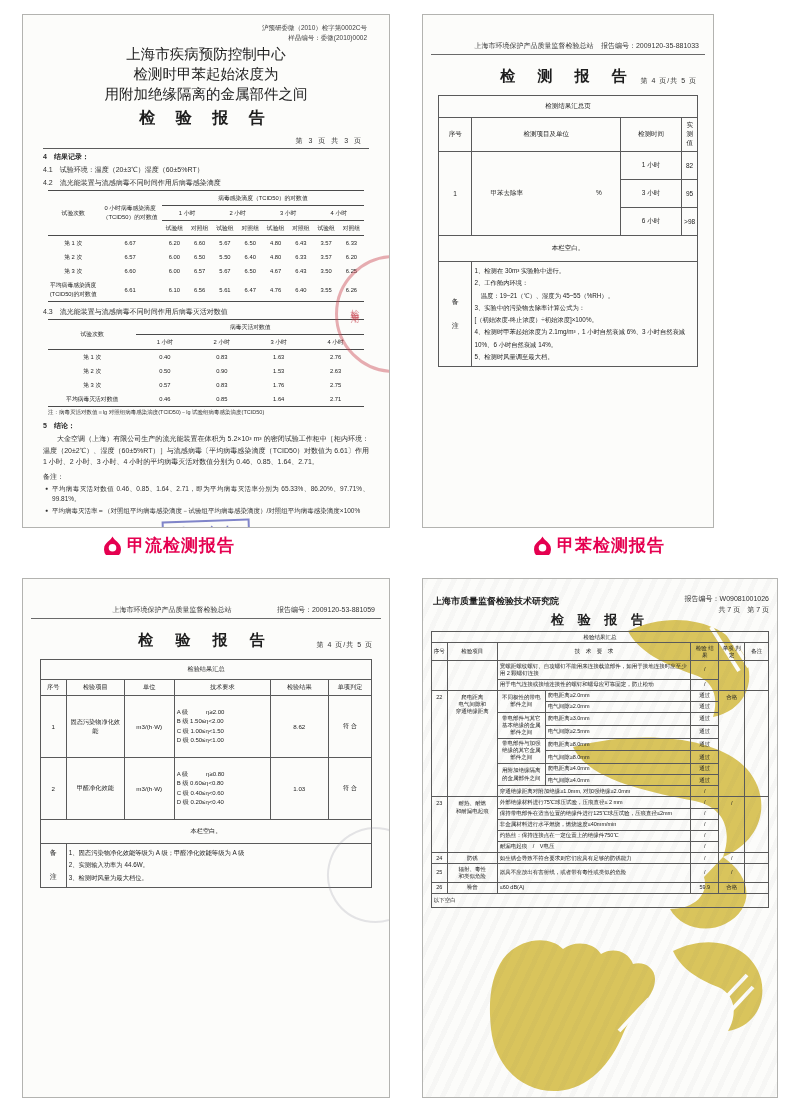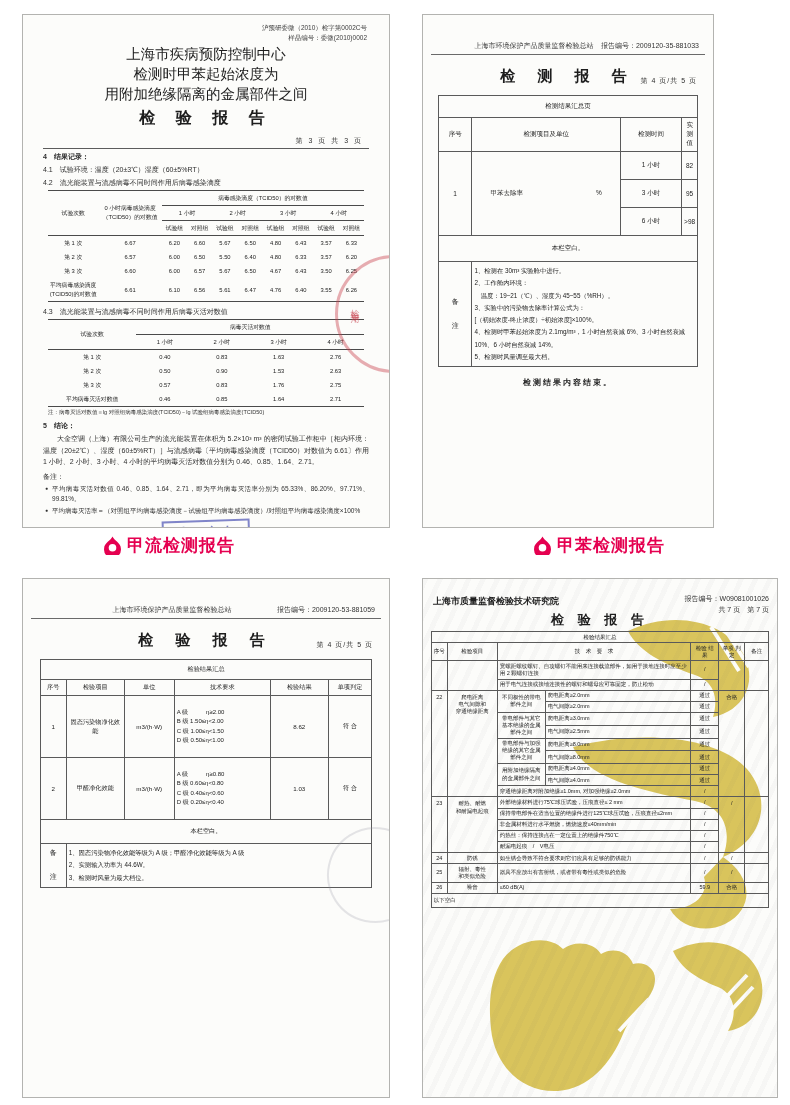--- a/index.html
+++ b/index.html
@@ -293,21 +293,20 @@
           <div>2、工作舱内环境：</div>
           <div>　温度：19~21（℃）、湿度为 45~55（%RH）。</div>
           <div>3、实验中的污染物去除率计算公式为：</div>
           <div>[（初始浓度-终止浓度）÷初始浓度]×100%。</div>
           <div>4、检测时甲苯起始浓度为 2.1mg/m³，1 小时自然衰减 6%、3 小时自然衰减 10%、6 小时自然衰减 14%。</div>
           <div>5、检测时风量调至最大档。</div>
         </td>
       </tr>
     </tbody>
       </table>
-    <div class="dfoot">检测结果内容结束。</div>
   </div>
 </div>
 
 <div class="cap" id="cap1">
   <svg width="19" height="19" viewBox="0 0 20 20">
     <path d="M10 0.5 C11.5 4.5 19 7.5 18.8 13 A8.9 8.9 0 1 1 1.2 13 C1 7.5 8.5 4.5 10 0.5 Z" fill="#e50050"></path>
     <circle cx="10" cy="12.3" r="4" fill="#ffffff"></circle>
   </svg>
   <span>甲流检测报告</span>
 </div>

